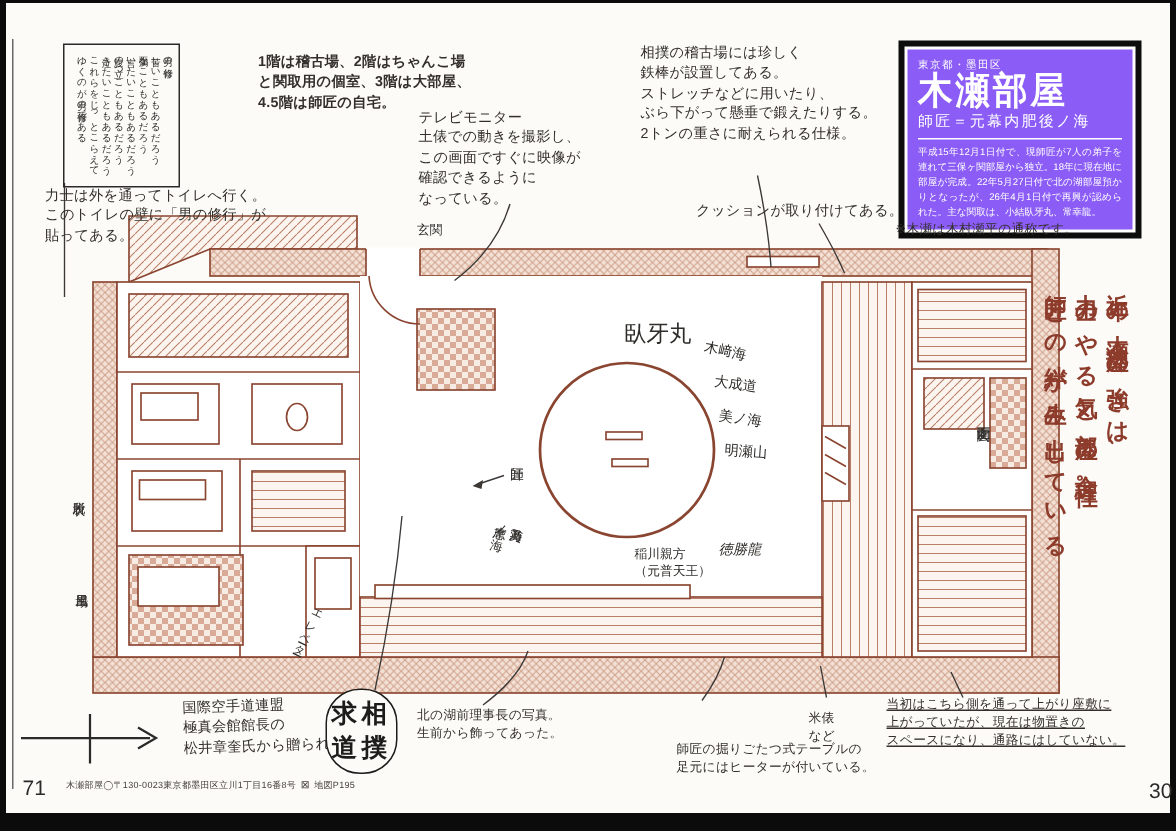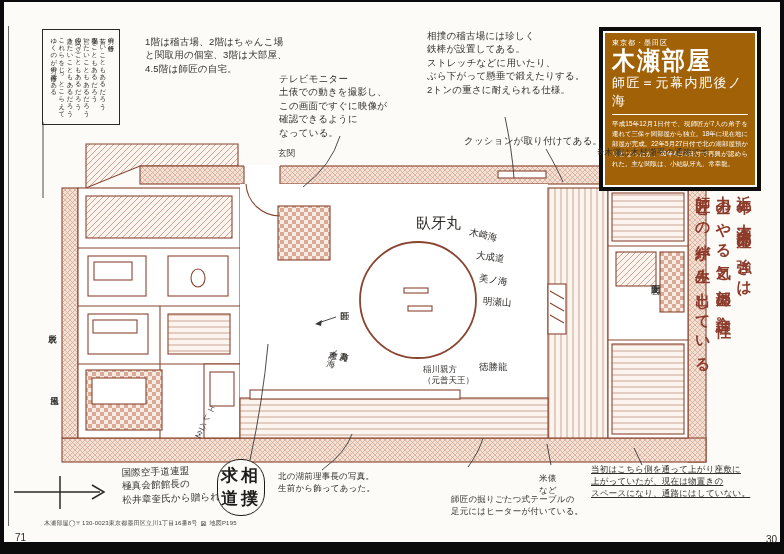--- a/index.html
+++ b/index.html
@@ -10,31 +10,31 @@
   .edge-line{position:absolute;left:8px;top:26px;width:1px;height:500px;background:#1a1a1a;opacity:.65;}
   .plan{position:absolute;left:0;top:0;width:784px;height:554px;}
   .abs{position:absolute;}
   .hand{color:#33302c;font-size:9.5px;line-height:1.42;white-space:pre-line;letter-spacing:.2px;}
   .hand-sm{font-size:8.5px;}
   .vtext{writing-mode:vertical-rl;text-orientation:mixed;}
   .poem-box{border:1px solid #2b2a28;padding:3px 4px;width:68px;height:88px;
             font-size:6.4px;line-height:1.28;color:#2e2c29;white-space:pre-line;}
   .plan-label{color:#2f2d2a;font-size:9.5px;white-space:pre-line;line-height:1.3;}
   .tbox{background:#fff;border:4px solid #0d0d0d;padding:2px;width:150px;}
-  .tbox-in{background:#a16207;color:#fff;padding:5px 7px 16px;}
+  .tbox-in{background:#8b5cf6;color:#fff;padding:5px 7px 6px;}
   .tbox-region{font-size:7px;letter-spacing:1px;}
   .tbox-title{font-size:23px;font-weight:900;letter-spacing:2px;line-height:1.05;transform:scaleY(1.08);transform-origin:left center;}
-  .tbox-sub{font-size:13px;letter-spacing:1.5px;margin-top:2px;font-family:Liberation Serif, serif;}
+  .tbox-sub{font-size:10px;letter-spacing:1.5px;margin-top:2px;font-family:Liberation Serif, serif;}
   .tbox-body{border-top:1px solid #fff;margin-top:4px;padding-top:4px;font-size:6.4px;line-height:1.55;text-align:justify;}
   .headline{writing-mode:vertical-rl;font-size:15px;font-weight:bold;line-height:1.38;
             letter-spacing:3.5px;white-space:pre-line;height:300px;}
   .callig{border:1.6px solid #1d1c1a;width:46px;height:55px;display:flex;flex-direction:column;
           align-items:center;justify-content:center;font-weight:bold;font-size:17px;line-height:1.35;
           letter-spacing:3px;color:#1d1c1a;white-space:pre-line;text-align:center;background:#fcfbf8;}
-  .pagenum{font-size:10px;color:#2c2a28;margin-top:15px;}
+  .pagenum{font-size:14px;color:#2c2a28;}
   .addr{font-size:6px;color:#45413c;letter-spacing:.2px;display:flex;align-items:center;gap:3px;}
   .map-icon{font-size:7px;line-height:1;}
 </style>
 </head>
 <body>
 
 <div id="root">
   <div class="sheet"></div>
   <div class="edge-line"></div>
 
@@ -135,21 +135,24 @@
 
   <div class="abs poem-box vtext" style="left:42px;top:29px;">男の修行
 苦しいこともあるだろう
 不満なこともあるだろう
 言いたいこともあるだろう
 腹の立つこともあるだろう
 泣きたいこともあるだろう
 これらをじっとこらえて
 ゆくのが男の修行である</div>
 
-  <div class="abs hand" style="left:145px;top:35px;">1階は稽古場、2階はちゃんこ場
+  <div class="abs hand" style="left:30px;top:124px;">力士は外を通ってトイレへ行く。
+このトイレの壁に「男の修行」が
+貼ってある。</div>
+  <div class="abs hand" style="left:172px;top:35px;font-weight:bold;">1階は稽古場、2階はちゃんこ場
 と関取用の個室、3階は大部屋、
 4.5階は師匠の自宅。</div>
   <div class="abs hand" style="left:279px;top:72px;">テレビモニター
 土俵での動きを撮影し、
 この画面ですぐに映像が
 確認できるように
 なっている。</div>
   <div class="abs hand" style="left:427px;top:29px;">相撲の稽古場には珍しく
 鉄棒が設置してある。
 ストレッチなどに用いたり、
@@ -194,21 +197,21 @@
   <span class="abs plan-label vtext" style="left:338px;top:304px;font-size:9px;">師匠</span>
   <span class="abs plan-label" style="left:416px;top:213px;font-size:15px;">臥牙丸</span>
   <span class="abs plan-label" style="left:469px;top:229px;transform:rotate(12deg);">木﨑海</span>
   <span class="abs plan-label" style="left:476px;top:251px;transform:rotate(8deg);">大成道</span>
   <span class="abs plan-label" style="left:479px;top:274px;transform:rotate(8deg);">美ノ海</span>
   <span class="abs plan-label" style="left:483px;top:296px;transform:rotate(4deg);">明瀬山</span>
   <span class="abs plan-label vtext" style="left:330px;top:348px;font-size:8.5px;transform:rotate(14deg);transform-origin:top right;">英乃海
 志摩ノ海</span>
   <span class="abs plan-label" style="left:423px;top:364px;font-size:8.5px;">稲川親方
 （元普天王）</span>
-  <span class="abs plan-label" style="left:479px;top:361px;">徳勝龍</span>
+  <span class="abs plan-label" style="left:479px;top:361px;font-style:italic;">徳勝龍</span>
 
   <span class="abs pagenum" style="left:15px;top:517px;">71</span>
   <div class="abs addr" style="left:44px;top:519px;">
     <span>木瀬部屋◯〒130-0023東京都墨田区立川1丁目16番8号</span>
     <span class="map-icon">⊠</span>
     <span>地図P195</span>
   </div>
   <span class="abs pagenum" style="left:766px;top:519px;">30</span>
 </div>
 

